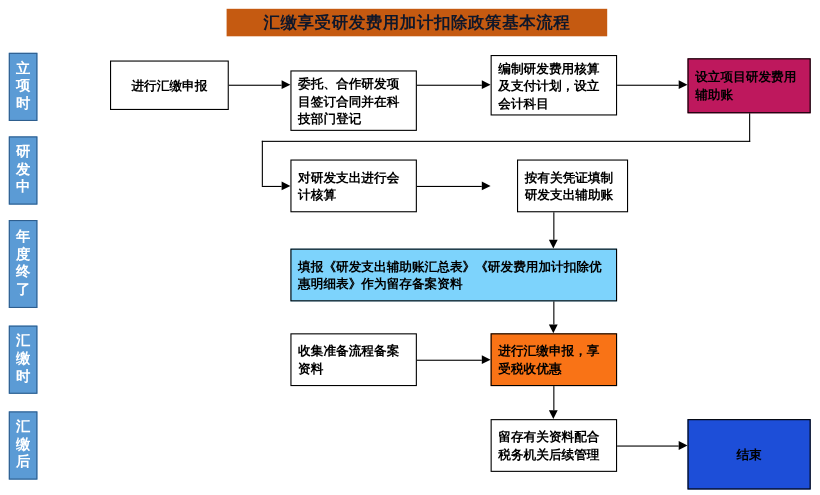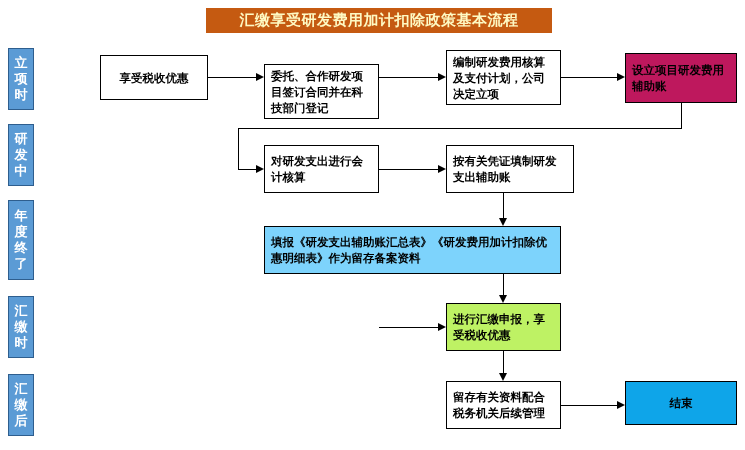--- a/index.html
+++ b/index.html
@@ -96,21 +96,21 @@
     border-left: 4.5px solid transparent;
     border-right: 4.5px solid transparent;
     border-top: 8px solid #000000;
   }
 </style>
 </head>
 <body>
 
 <div id="canvas" style="background: rgb(255, 255, 255);">
 
-  <div class="title-banner" style="background: rgb(197, 90, 17); color: #fef9c3;">汇缴享受研发费用加计扣除政策基本流程</div>
+  <div class="title-banner" style="background: rgb(197, 90, 17); color: #0f172a;">汇缴享受研发费用加计扣除政策基本流程</div>
 
   <div class="stage-chip" id="stage-0" style="top: 48px; height: 62px; background: rgb(91, 155, 213); border-color: rgb(46, 94, 142);">
       <span>立</span>
       <span>项</span>
       <span>时</span>
     </div>
   <div class="stage-chip" id="stage-1" style="top: 124px; height: 62px; background: rgb(91, 155, 213); border-color: rgb(46, 94, 142);">
       <span>研</span>
       <span>发</span>
       <span>中</span>
@@ -125,40 +125,41 @@
       <span>汇</span>
       <span>缴</span>
       <span>时</span>
     </div>
   <div class="stage-chip" id="stage-4" style="top: 374px; height: 62px; background: rgb(91, 155, 213); border-color: rgb(46, 94, 142);">
       <span>汇</span>
       <span>缴</span>
       <span>后</span>
     </div>
 
-  <div class="node center" style="left: 100px; top: 55px; width: 108px; height: 45px; border-color: rgb(0, 0, 0); background: rgb(255, 255, 255);">享受税收优惠</div>
+  <div class="node center" style="left: 100px; top: 55px; width: 108px; height: 45px; border-color: rgb(0, 0, 0); background: rgb(255, 255, 255);">进行汇缴申报</div>
 
   <div class="node left" style="left: 264px; top: 64px; width: 115px; height: 55px; border-color: rgb(0, 0, 0); background: rgb(255, 255, 255);">委托、合作研发项目签订合同并在科技部门登记</div>
 
-  <div class="node left" style="left: 446px; top: 50px; width: 115px; height: 55px; border-color: rgb(0, 0, 0); background: rgb(255, 255, 255);">编制研发费用核算及支付计划，公司决定立项</div>
+  <div class="node left" style="left: 446px; top: 50px; width: 115px; height: 55px; border-color: rgb(0, 0, 0); background: rgb(255, 255, 255);">编制研发费用核算及支付计划，设立会计科目</div>
 
   <div class="node left" style="left: 625px; top: 53px; width: 112px; height: 50px; border-color: rgb(0, 0, 0); background: #be185d;">设立项目研发费用辅助账</div>
 
   <div class="node left" style="left: 264px; top: 145px; width: 115px; height: 48px; border-color: rgb(0, 0, 0); background: rgb(255, 255, 255);">对研发支出进行会计核算</div>
 
-  <div class="node left" style="left: 446px; top: 145px; width: 128px; height: 48px; border-color: rgb(0, 0, 0); background: rgb(255, 255, 255);">按有关凭证填制研发支出辅助账</div>
+  <div class="node left" style="left: 470px; top: 145px; width: 101px; height: 48px; border-color: rgb(0, 0, 0); background: rgb(255, 255, 255);">按有关凭证填制研发支出辅助账</div>
 
   <div class="node left" style="left: 264px; top: 226px; width: 297px; height: 48px; border-color: rgb(0, 0, 0); background: #7dd3fc;">填报《研发支出辅助账汇总表》《研发费用加计扣除优惠明细表》作为留存备案资料</div>
 
+  <div class="node left" style="left: 264px; top: 303px; width: 115px; height: 48px; border-color: rgb(0, 0, 0); background: rgb(255, 255, 255);">收集准备流程备案资料</div>
 
-  <div class="node left" style="left: 446px; top: 303px; width: 115px; height: 48px; border-color: rgb(0, 0, 0); background: #bef264;">进行汇缴申报，享受税收优惠</div>
+  <div class="node left" style="left: 446px; top: 303px; width: 115px; height: 48px; border-color: rgb(0, 0, 0); background: #f97316;">进行汇缴申报，享受税收优惠</div>
 
   <div class="node left" style="left: 446px; top: 381px; width: 115px; height: 48px; border-color: rgb(0, 0, 0); background: rgb(255, 255, 255);">留存有关资料配合税务机关后续管理</div>
 
-  <div class="node center" style="left: 625px; top: 381px; width: 112px; height: 44px; border-color: rgb(0, 0, 0); background: #0ea5e9;">结束</div>
+  <div class="node center" style="left: 625px; top: 381px; width: 112px; height: 64px; border-color: rgb(0, 0, 0); background: #1d4ed8;">结束</div>
 
   <div class="hline" style="left:208px;top:77px;width:48px;"></div>
   <div class="arrow right" style="left:256px;top:72.5px;"></div>
 
   <div class="hline" style="left:379px;top:77px;width:59px;"></div>
   <div class="arrow right" style="left:438px;top:72.5px;"></div>
 
   <div class="hline" style="left:561px;top:77px;width:56px;"></div>
   <div class="arrow right" style="left:617px;top:72.5px;"></div>
 

